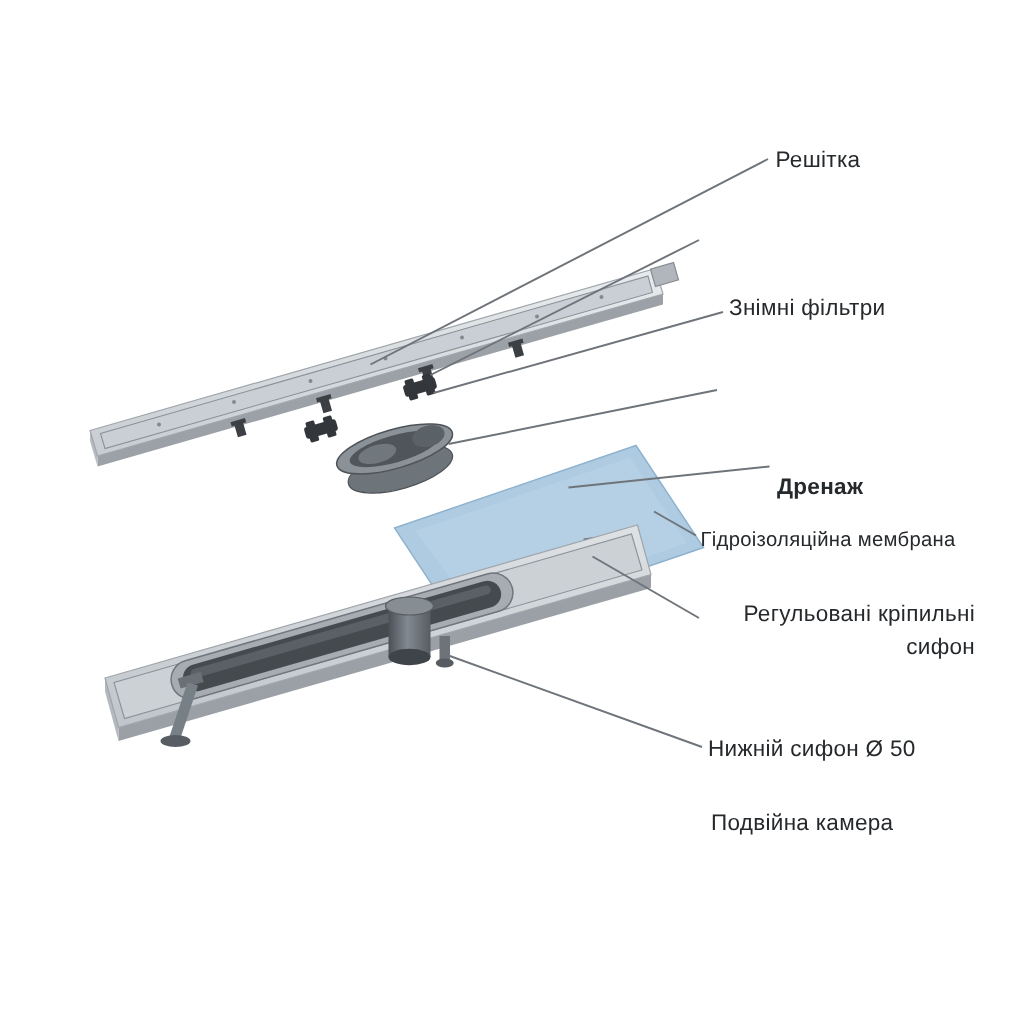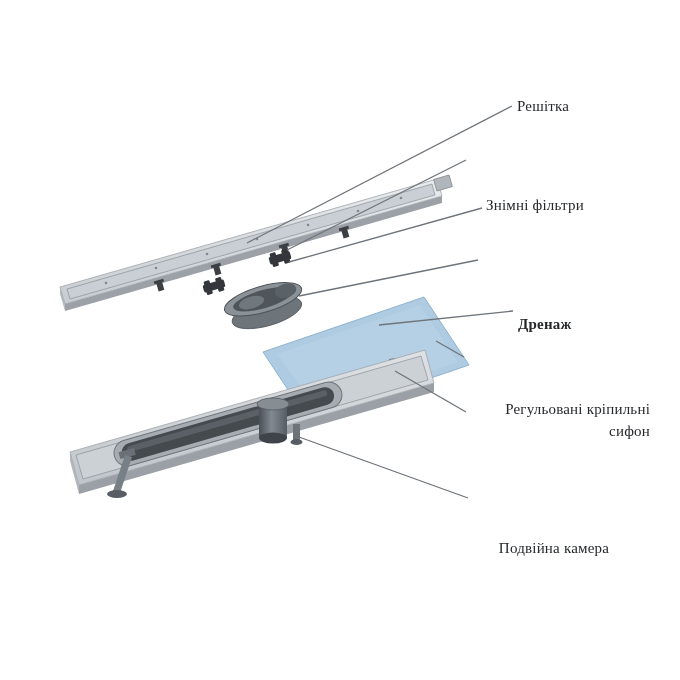--- a/index.html
+++ b/index.html
@@ -1,17 +1,17 @@
 <!DOCTYPE html>
 <html><head>
 <meta charset="utf-8">
 <style>
   html,body{margin:0;padding:0;background:#fff;}
   #canvas{position:relative;width:673px;height:680px;background:#ffffff;overflow:hidden;
-          font-family:Liberation Serif, serif;}
+          font-family:Liberation Sans, sans-serif;}
   #scene{position:absolute;left:0;top:0;}
   .label{position:absolute;font-size:15px;color:#26292c;white-space:nowrap;letter-spacing:.2px;line-height:1.45;}
   .label.bold{font-weight:bold;}
   .label.small{font-size:13.5px;}
   .label.wrap{white-space:normal;}
   .leader{stroke:#6e747a;stroke-width:1.3;fill:none;}
   .metal-stroke{stroke:#8a9096;stroke-width:.7;}
 </style>
 </head>
 <body>
@@ -136,24 +136,26 @@
       <line class="leader" x1="513" y1="311" x2="379" y2="325"></line>
       <line class="leader" x1="464" y1="357" x2="436" y2="341"></line>
       <line class="leader" x1="466" y1="412" x2="395" y2="371"></line>
       <line class="leader" x1="468" y1="498" x2="299" y2="437"></line>
     </g>
   </svg>
 
   <div class="label" style="left:517px;top:96px;">Решітка</div>
   <div class="label" style="left:486px;top:195px;text-align:right;">Знімні фільтри</div>
   <div class="label bold" style="left:518px;top:314px;">Дренаж</div>
+  <div class="label small" style="left:467px;top:350px;">Гідроізоляційна мембрана</div>
 
   <div class="label wrap" style="left:470px;top:399px;width:180px;text-align:right;">
     <span>Регульовані кріпильні</span><br>
     <span>сифон</span>
   </div>
 
+  <div class="label" style="left:472px;top:489px;">Нижній сифон Ø 50</div>
 
-  <div class="label wrap" style="left:474px;top:538px;width:160px;text-align:center;">
+  <div class="label wrap" style="left:474px;top:538px;width:160px;text-align:left;">
     <span>Подвійна камера</span><br>
   </div>
 
 </div>
 
 </body></html>

